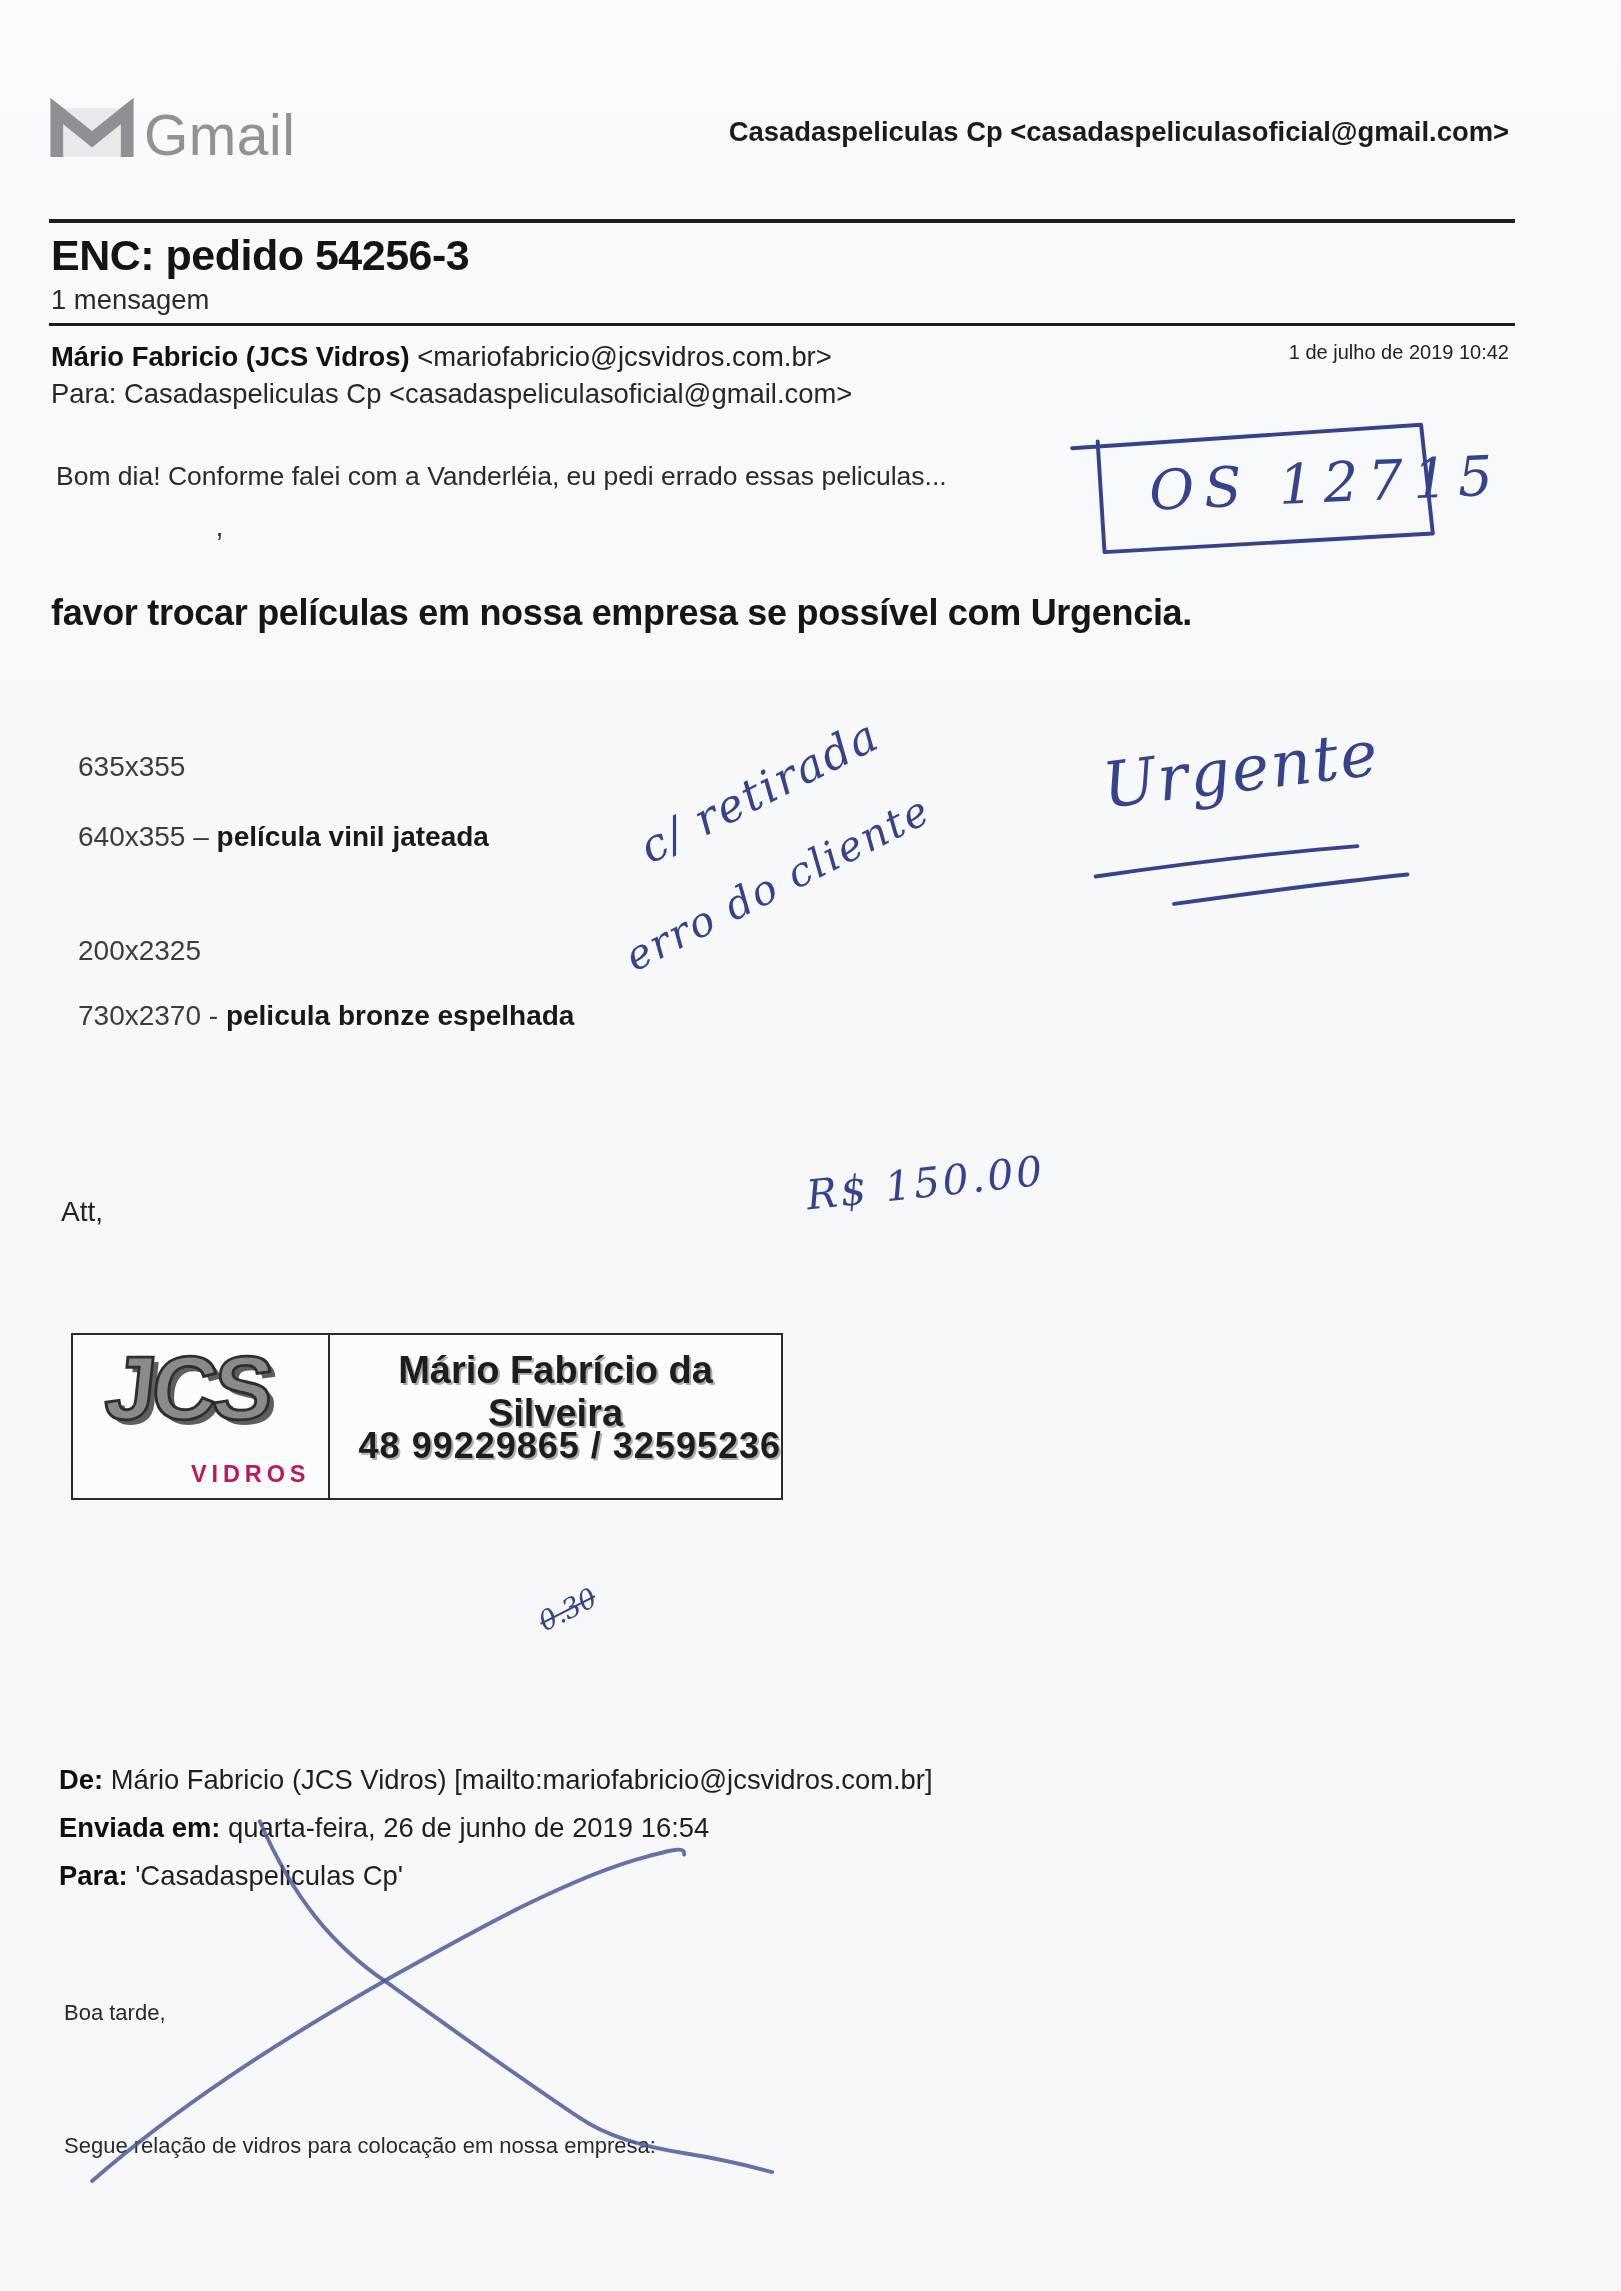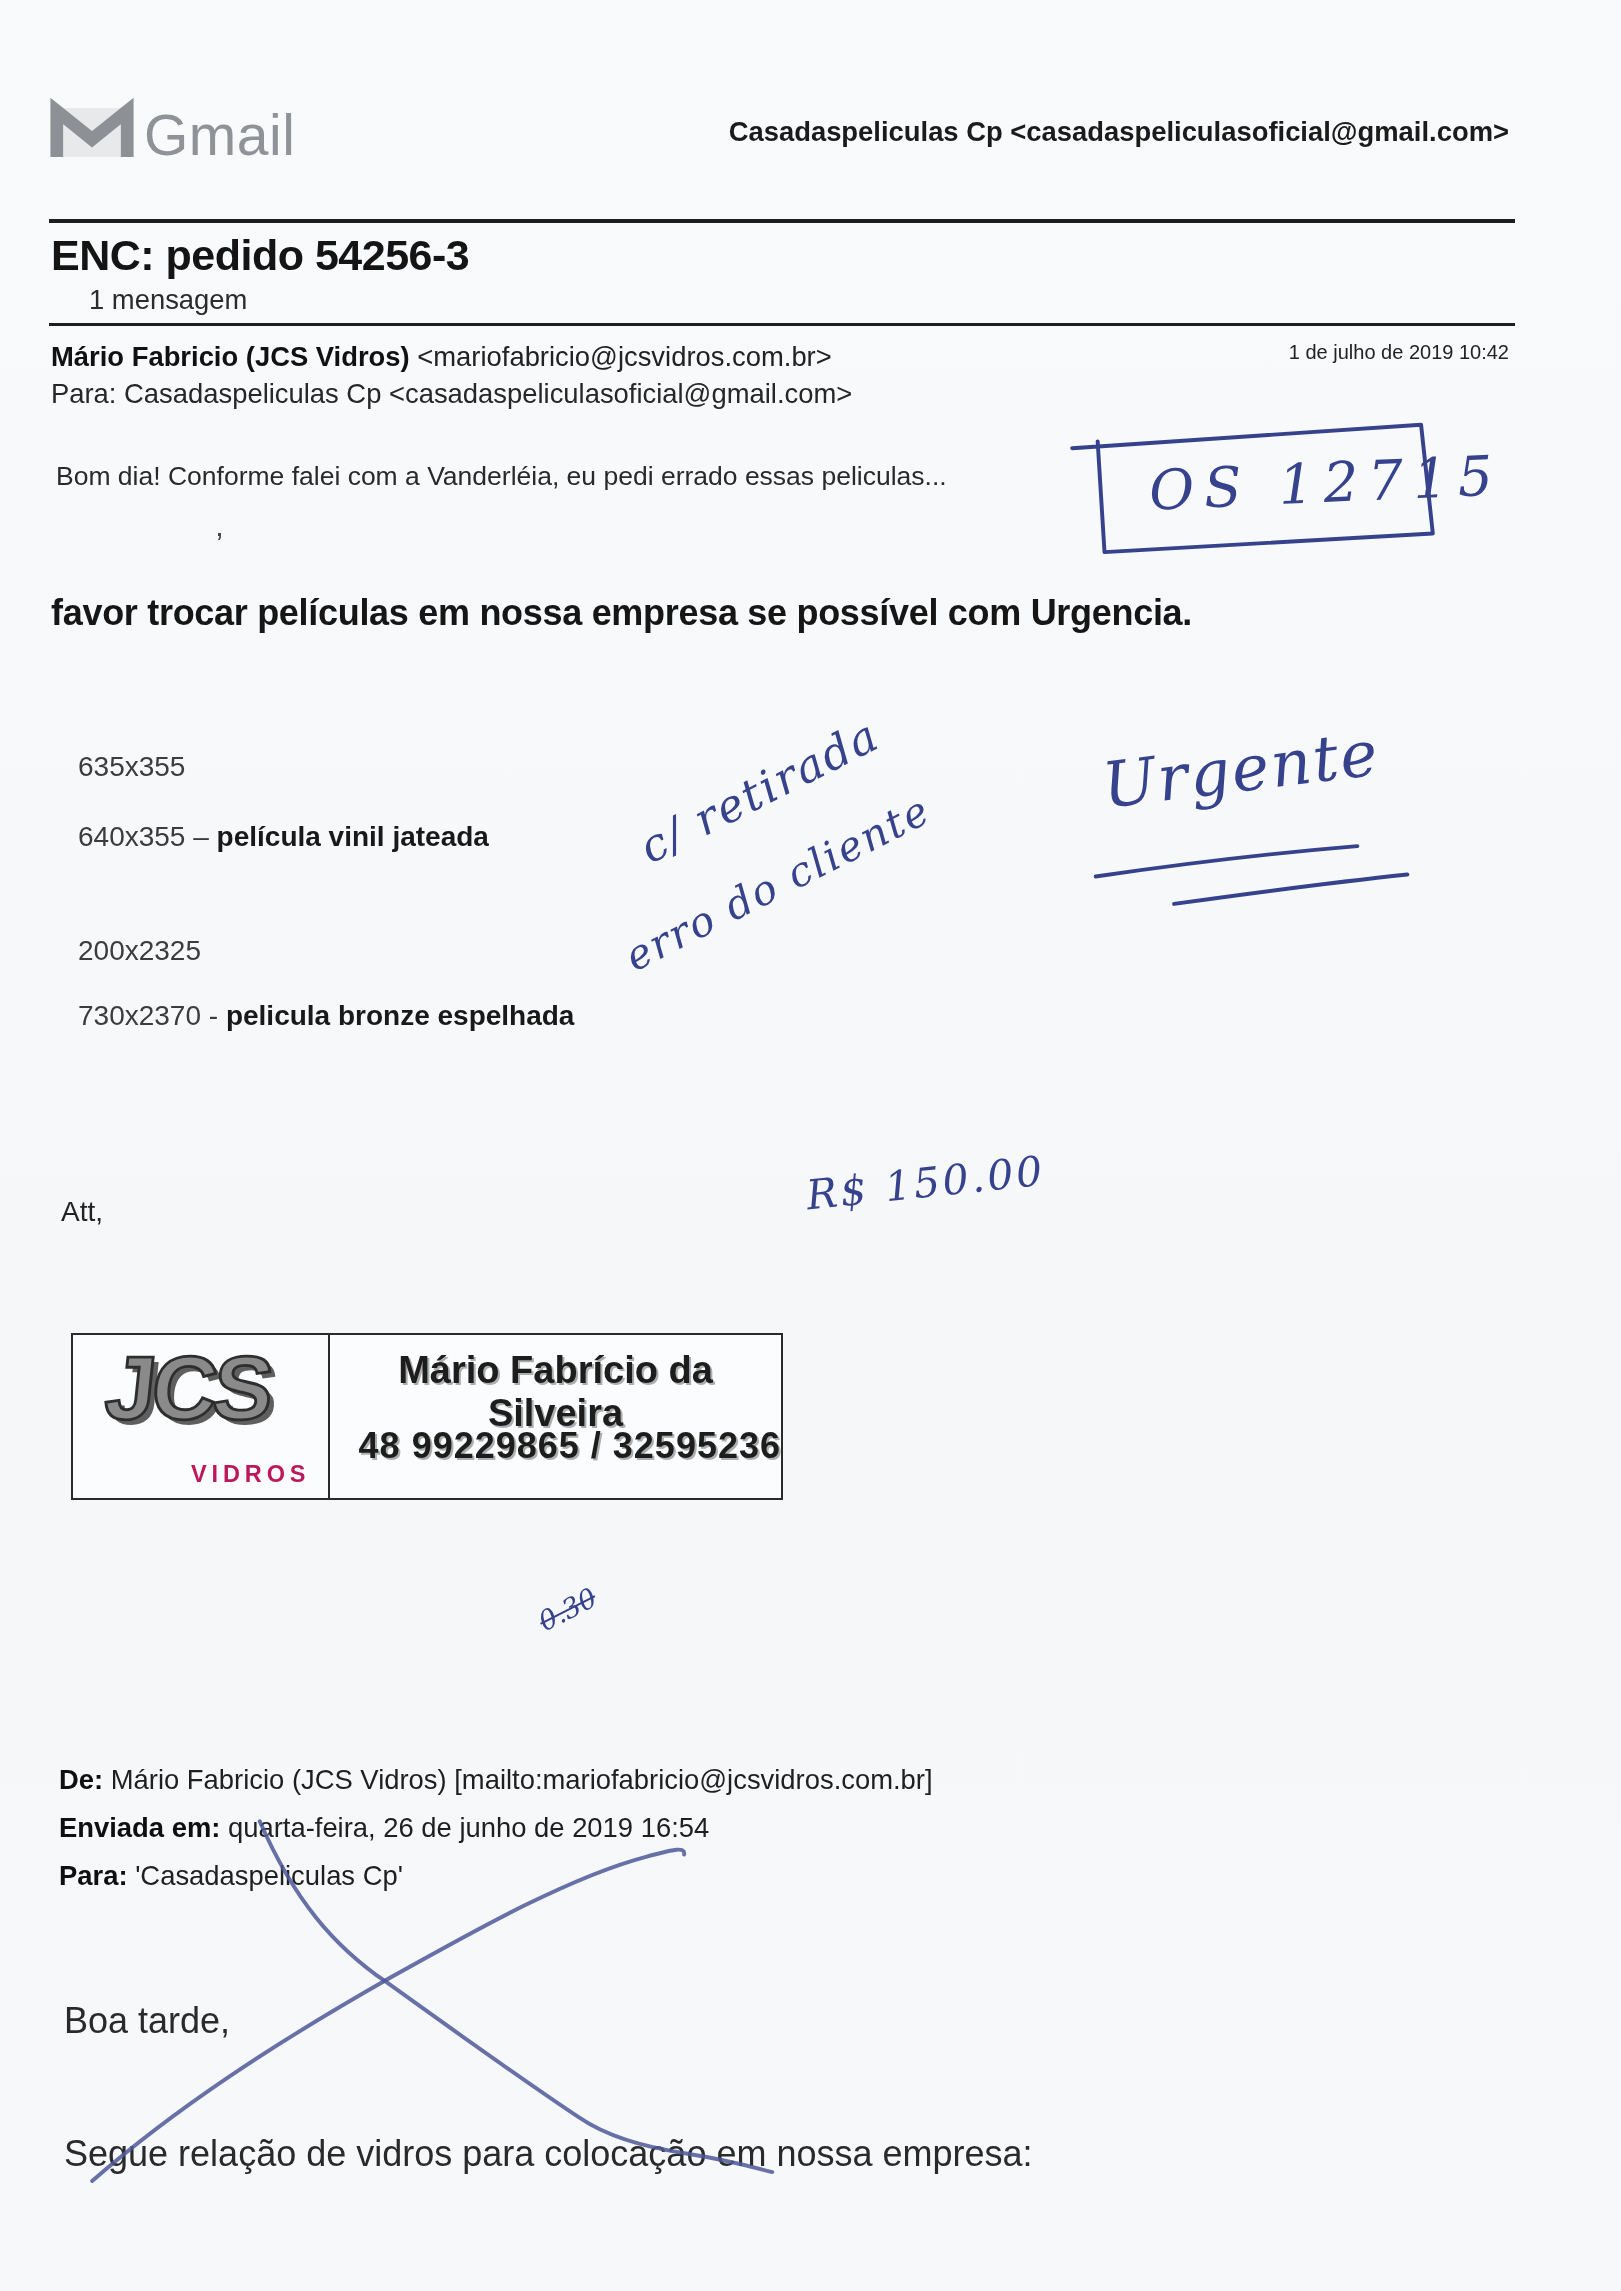--- a/index.html
+++ b/index.html
@@ -21,21 +21,21 @@
   .sender b{color:#111;}
   .date{font-size:20px;color:#222;}
   .to-line{font-size:27.4px;color:#272727;}
   .body-line{font-size:26.5px;color:#2a2a2a;}
   .request{font-size:36px;font-weight:bold;color:#161616;letter-spacing:-0.3px;}
   .item{font-size:28px;color:#3c3c3c;}
   .item b{color:#191919;}
   .closing{font-size:28px;color:#232323;}
   .quoted-line{font-size:27.4px;color:#1f1f1f;line-height:48px;white-space:nowrap;}
   .quoted-line b{color:#0f0f0f;}
-  .bottom-line{font-size:36px;color:#2a2a2a;}
+  .bottom-line{font-size:22px;color:#2a2a2a;}
   
   .ink{font-family:"DejaVu Serif", serif;font-style:italic;color:#36428c;}
   .os-text{font-size:55px;letter-spacing:9.8px;transform:rotate(-2.5deg);}
   .urgente{font-size:63px;transform:rotate(-7deg);letter-spacing:2px;}
   .note1{font-size:45px;transform:rotate(-27deg);transform-origin:left bottom;letter-spacing:2px;}
   .note2{font-size:41px;transform:rotate(-27deg);transform-origin:left bottom;letter-spacing:2px;}
   .price{font-size:41px;transform:rotate(-6deg);letter-spacing:2.9px;}
   .scribble{font-size:27.4px;transform:rotate(-27deg);text-decoration:line-through;}
   
   .gmail-word{font-size:57px;color:#8f9296;letter-spacing:0.5px;}
@@ -68,21 +68,21 @@
     </svg>
   </div>
   <div class="abs gmail-word" style="left:144px;top:102px;">Gmail</div>
 
   <div class="abs hdr-account" style="right:112px;top:116px;">Casadaspeliculas Cp &lt;casadaspeliculasoficial@gmail.com&gt;</div>
 
   <div class="abs rule" style="left:49px;top:219px;width:1466px;height:3.9px;"></div>
   <div class="abs rule" style="left:49px;top:323px;width:1466px;height:2.9px;"></div>
 
   <div class="abs subject-title" style="left:51px;top:231px;">ENC: pedido 54256-3</div>
-  <div class="abs msg-count" style="left:51px;top:284px;margin-left:38px;">1 mensagem</div>
+  <div class="abs msg-count" style="left:51px;top:284px;">1 mensagem</div>
 
   <div class="abs sender" style="left:51px;top:341px;white-space:nowrap;">
     <b>Mário Fabricio (JCS Vidros)</b><span> &lt;mariofabricio@jcsvidros.com.br&gt;</span>
   </div>
   <div class="abs date" style="right:112px;top:341px;">1 de julho de 2019 10:42</div>
   <div class="abs to-line" style="left:51px;top:378px;">Para: Casadaspeliculas Cp &lt;casadaspeliculasoficial@gmail.com&gt;</div>
 
   <div class="abs body-line" style="left:56px;top:461px;">Bom dia! Conforme falei com a Vanderléia, eu pedi errado essas peliculas...</div>
   <div class="abs body-line" style="left:216px;top:527px;font-size:31px;color:#444;">’</div>
 

